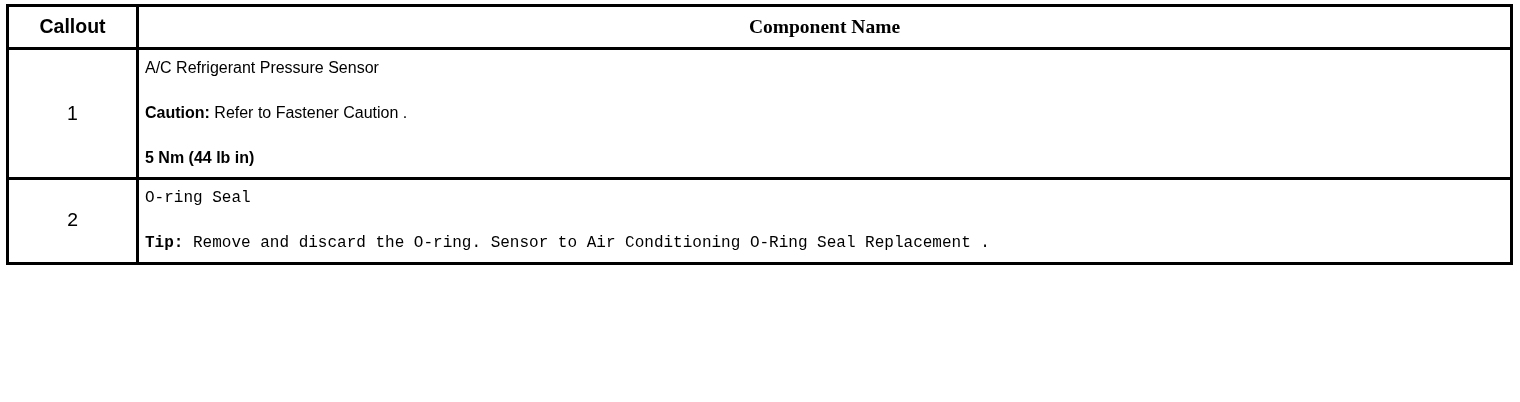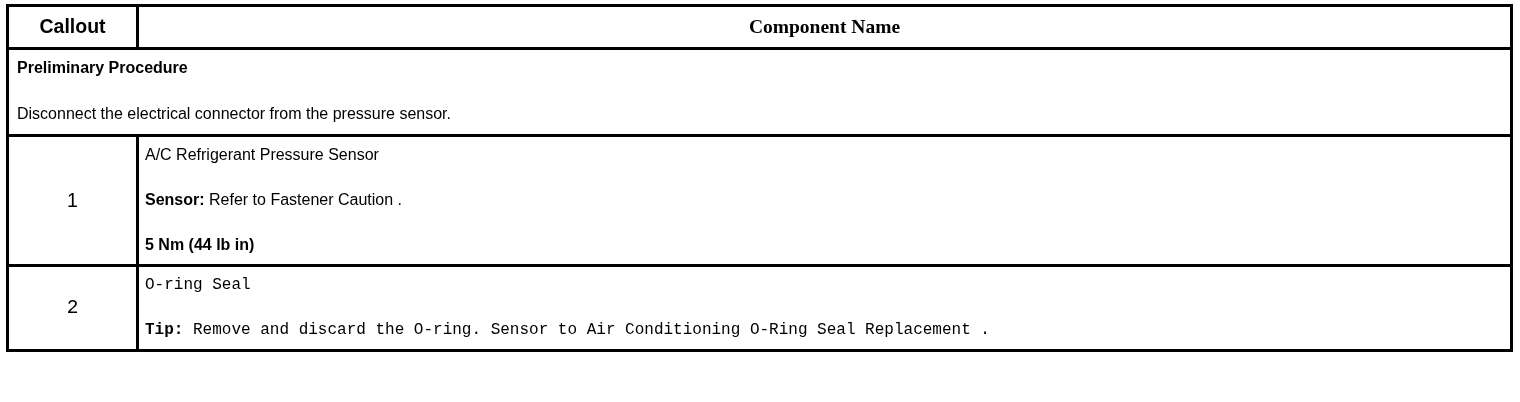--- a/index.html
+++ b/index.html
@@ -114,32 +114,26 @@
       <col class="col-name">
     </colgroup>
     <thead>
       <tr>
         <th class="hdr hdr-callout">Callout</th>
         <th class="hdr hdr-name">Component Name</th>
       </tr>
     </thead>
     <tbody>
 
-      <tr>
-        <td class="prelim" colspan="2">
-          <p class="p-head">Preliminary Procedure</p>
-          <p class="p-body">Disconnect the electrical connector from the pressure sensor.</p>
-        </td>
-      </tr>
 
       <tr>
         <td class="callout-cell">1</td>
         <td class="name-cell">
           <p>A/C Refrigerant Pressure Sensor</p>
-          <p><span class="b">Sensor:</span><span> Refer to Fastener Caution .</span></p>
+          <p><span class="b">Caution:</span><span> Refer to Fastener Caution .</span></p>
           <p class="b">5 Nm (44 lb in)</p>
         </td>
       </tr>
 
       <tr class="row-last">
         <td class="callout-cell">2</td>
         <td class="name-cell">
           <p>O-ring Seal</p>
           <p><span class="b">Tip:</span><span> Remove and discard the O-ring. Sensor to Air Conditioning O-Ring Seal Replacement .</span></p>
         </td>

